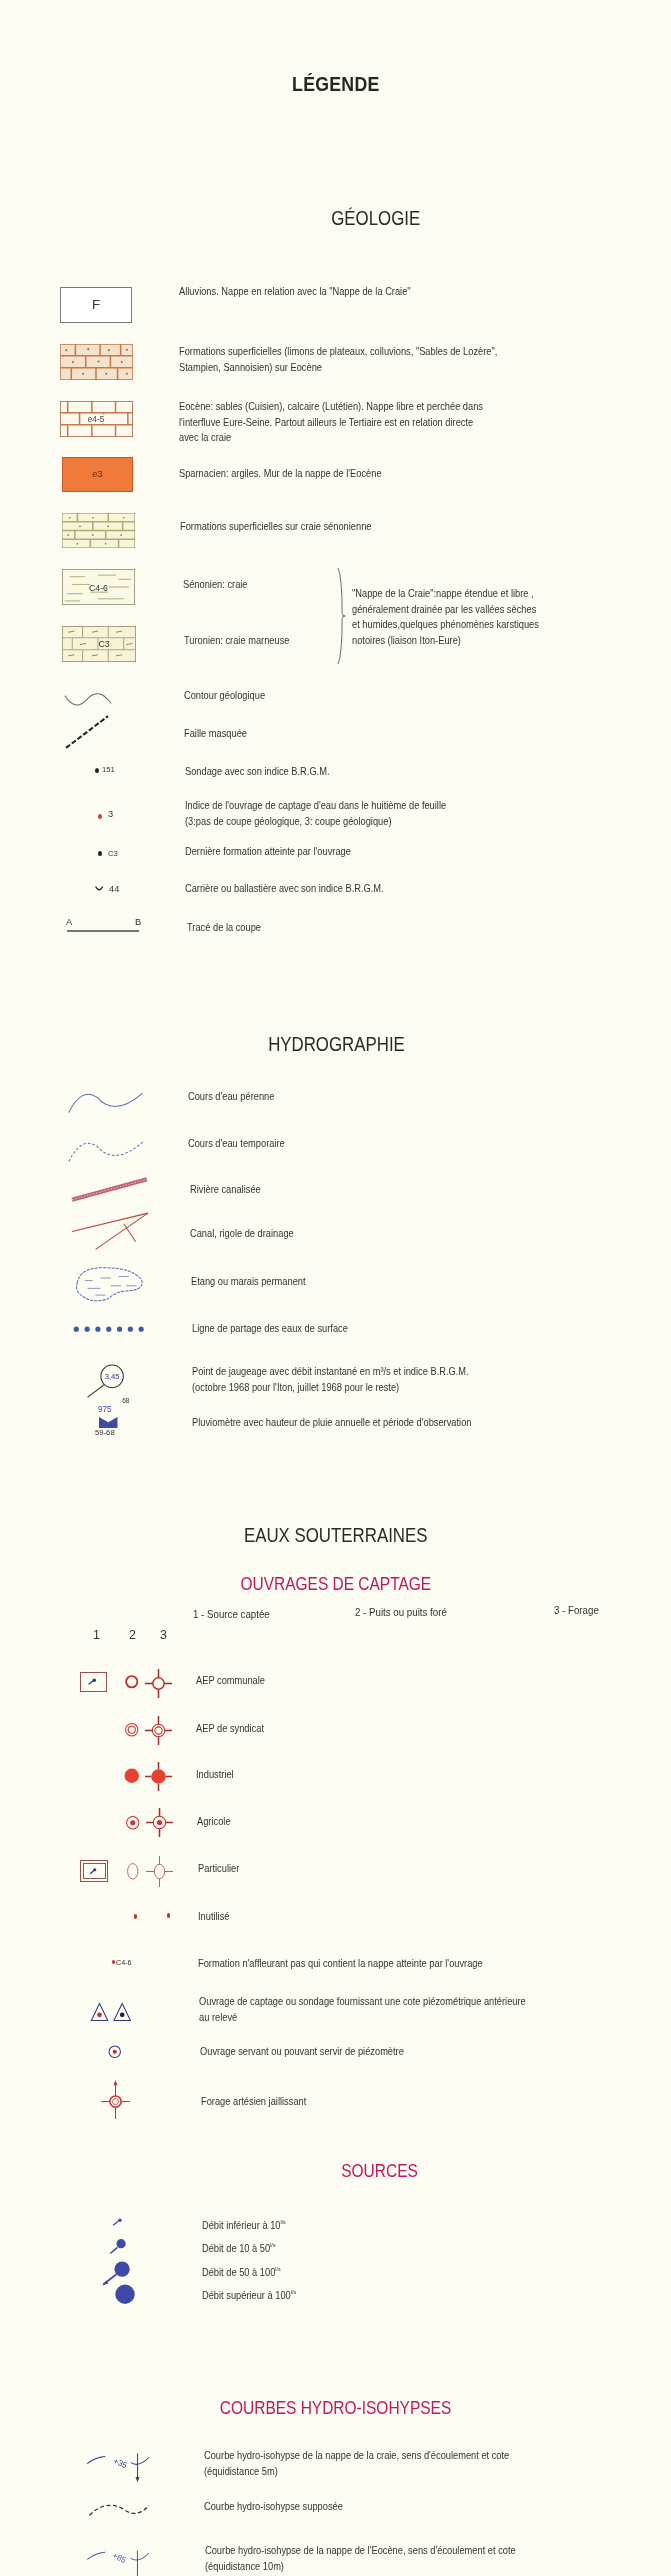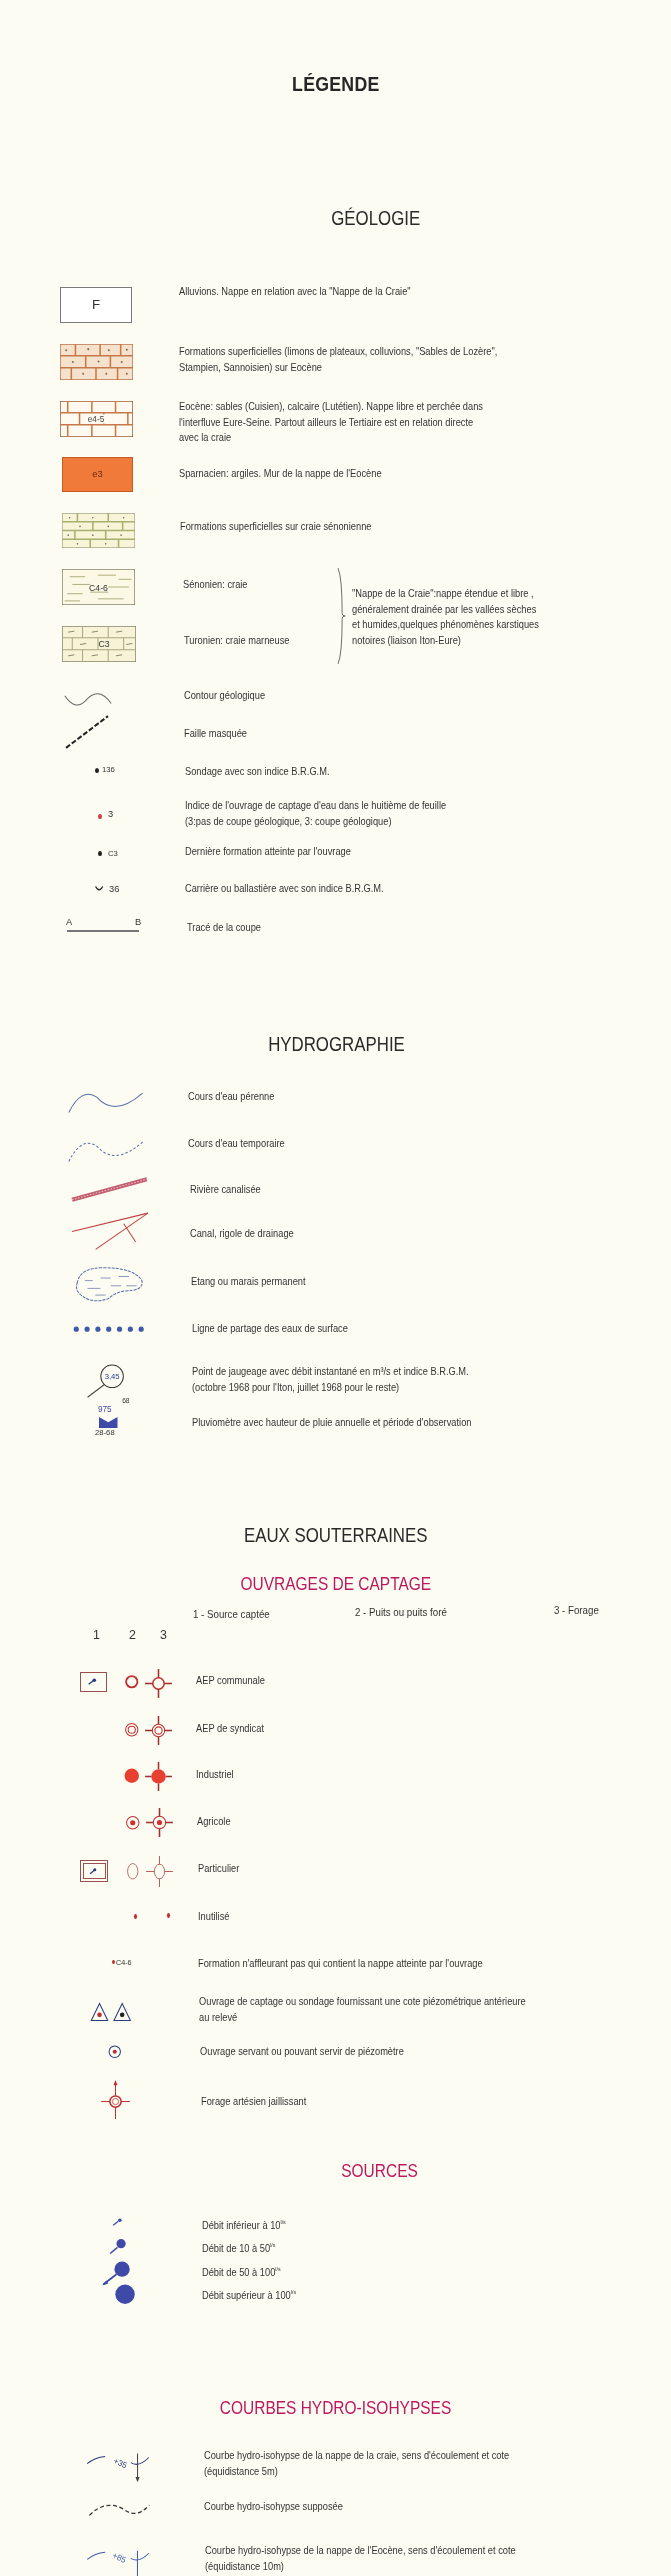--- a/index.html
+++ b/index.html
@@ -173,38 +173,38 @@
     <path d="M5 15 Q25 45 45 25 Q70 -5 95 30" fill="none" stroke="#666" stroke-width="2"></path>
   </svg>
 <div class="abs txt" style="left:184px;top:688px;">Contour géologique</div>
 
 <svg class="sym" style="left:64px;top:714px;" width="46" height="36" viewBox="0 0 90 70">
     <line x1="4" y1="66" x2="86" y2="4" stroke="#222" stroke-width="4" stroke-dasharray="10,4"></line>
   </svg>
 <div class="abs txt" style="left:184px;top:726px;">Faille masquée</div>
 
 <div class="sym" style="left:95px;top:768px;width:4.1px;height:5.2px;border-radius:50%;background:#222;"></div>
-<div class="abs lbl" style="left:102px;top:765px;font-size:7.7px;">136</div>
+<div class="abs lbl" style="left:102px;top:765px;font-size:7.7px;">151</div>
 <div class="abs txt" style="left:185px;top:764px;">Sondage avec son indice B.R.G.M.</div>
 
 <div class="sym" style="left:98px;top:814px;width:3.6px;height:5.2px;border-radius:50%;background:#d04040;"></div>
 <div class="abs lbl" style="left:108px;top:809px;">3</div>
 <div class="abs txt" style="left:185px;top:798px;">
     <div>Indice de l'ouvrage de captage d'eau dans le huitième de feuille</div>
     <div>(3:pas de coupe géologique, 3: coupe géologique)</div>
   </div>
 
 <div class="sym" style="left:98px;top:851px;width:3.6px;height:5.2px;border-radius:50%;background:#222;"></div>
 <div class="abs lbl" style="left:108px;top:849px;font-size:7.7px;">C3</div>
 <div class="abs txt" style="left:185px;top:844px;">Dernière formation atteinte par l'ouvrage</div>
 
 <svg class="sym" style="left:94px;top:885px;" width="10.3" height="8.2" viewBox="0 0 20 16">
     <path d="M3 3 Q10 16 17 3" fill="none" stroke="#222" stroke-width="2.5"></path>
   </svg>
-<div class="abs lbl" style="left:109px;top:884px;">36</div>
+<div class="abs lbl" style="left:109px;top:884px;">44</div>
 <div class="abs txt" style="left:185px;top:881px;">Carrière ou ballastière avec son indice B.R.G.M.</div>
 
 <div class="abs lbl" style="left:66px;top:917px;">A</div>
 <div class="abs lbl" style="left:135px;top:917px;">B</div>
 <div class="sym" style="left:67px;top:930px;width:72px;height:1.5px;background:#777;"></div>
 <div class="abs txt" style="left:187px;top:920px;">Tracé de la coupe</div>
 
 <div class="abs center h2" style="top:1033px;"><span>HYDROGRAPHIE</span></div>
 
 <svg class="sym" style="left:66px;top:1087px;" width="82" height="28" viewBox="0 0 160 55">
@@ -265,21 +265,21 @@
   </svg>
 <div class="abs txt" style="left:192px;top:1364px;">
     <div>Point de jaugeage avec débit instantané en m³/s et indice B.R.G.M.</div>
     <div>(octobre 1968 pour l'Iton, juillet 1968 pour le reste)</div>
   </div>
 
 <div class="abs lbl" style="left:98px;top:1405px;color:#3f4aa8;font-size:8.2px;">975</div>
 <svg class="sym" style="left:99px;top:1417px;" width="18.5" height="11.3" viewBox="0 0 36 22">
     <path d="M0 0 L18 10 L36 0 L36 22 L0 22 Z" fill="#3f4aa8"></path>
   </svg>
-<div class="abs lbl" style="left:95px;top:1428px;font-size:7.7px;">28-68</div>
+<div class="abs lbl" style="left:95px;top:1428px;font-size:7.7px;">59-68</div>
 <div class="abs txt" style="left:192px;top:1415px;">Pluviomètre avec hauteur de pluie annuelle et période d'observation</div>
 
 <div class="abs center h2" style="top:1524px;"><span>EAUX SOUTERRAINES</span></div>
 <div class="abs center h3" style="top:1574px;"><span>OUVRAGES DE CAPTAGE</span></div>
 <div class="abs txt" style="left:193px;top:1607px;font-size:11.3px;">1 - Source captée</div>
 <div class="abs txt" style="left:355px;top:1605px;font-size:11.3px;">2 - Puits ou puits foré</div>
 <div class="abs txt" style="left:554px;top:1603px;font-size:11.3px;">3 - Forage</div>
 <div class="abs lbl" style="left:93px;top:1628px;font-size:12.4px;">1</div>
 <div class="abs lbl" style="left:129px;top:1628px;font-size:12.4px;">2</div>
 <div class="abs lbl" style="left:160px;top:1628px;font-size:12.4px;">3</div>

